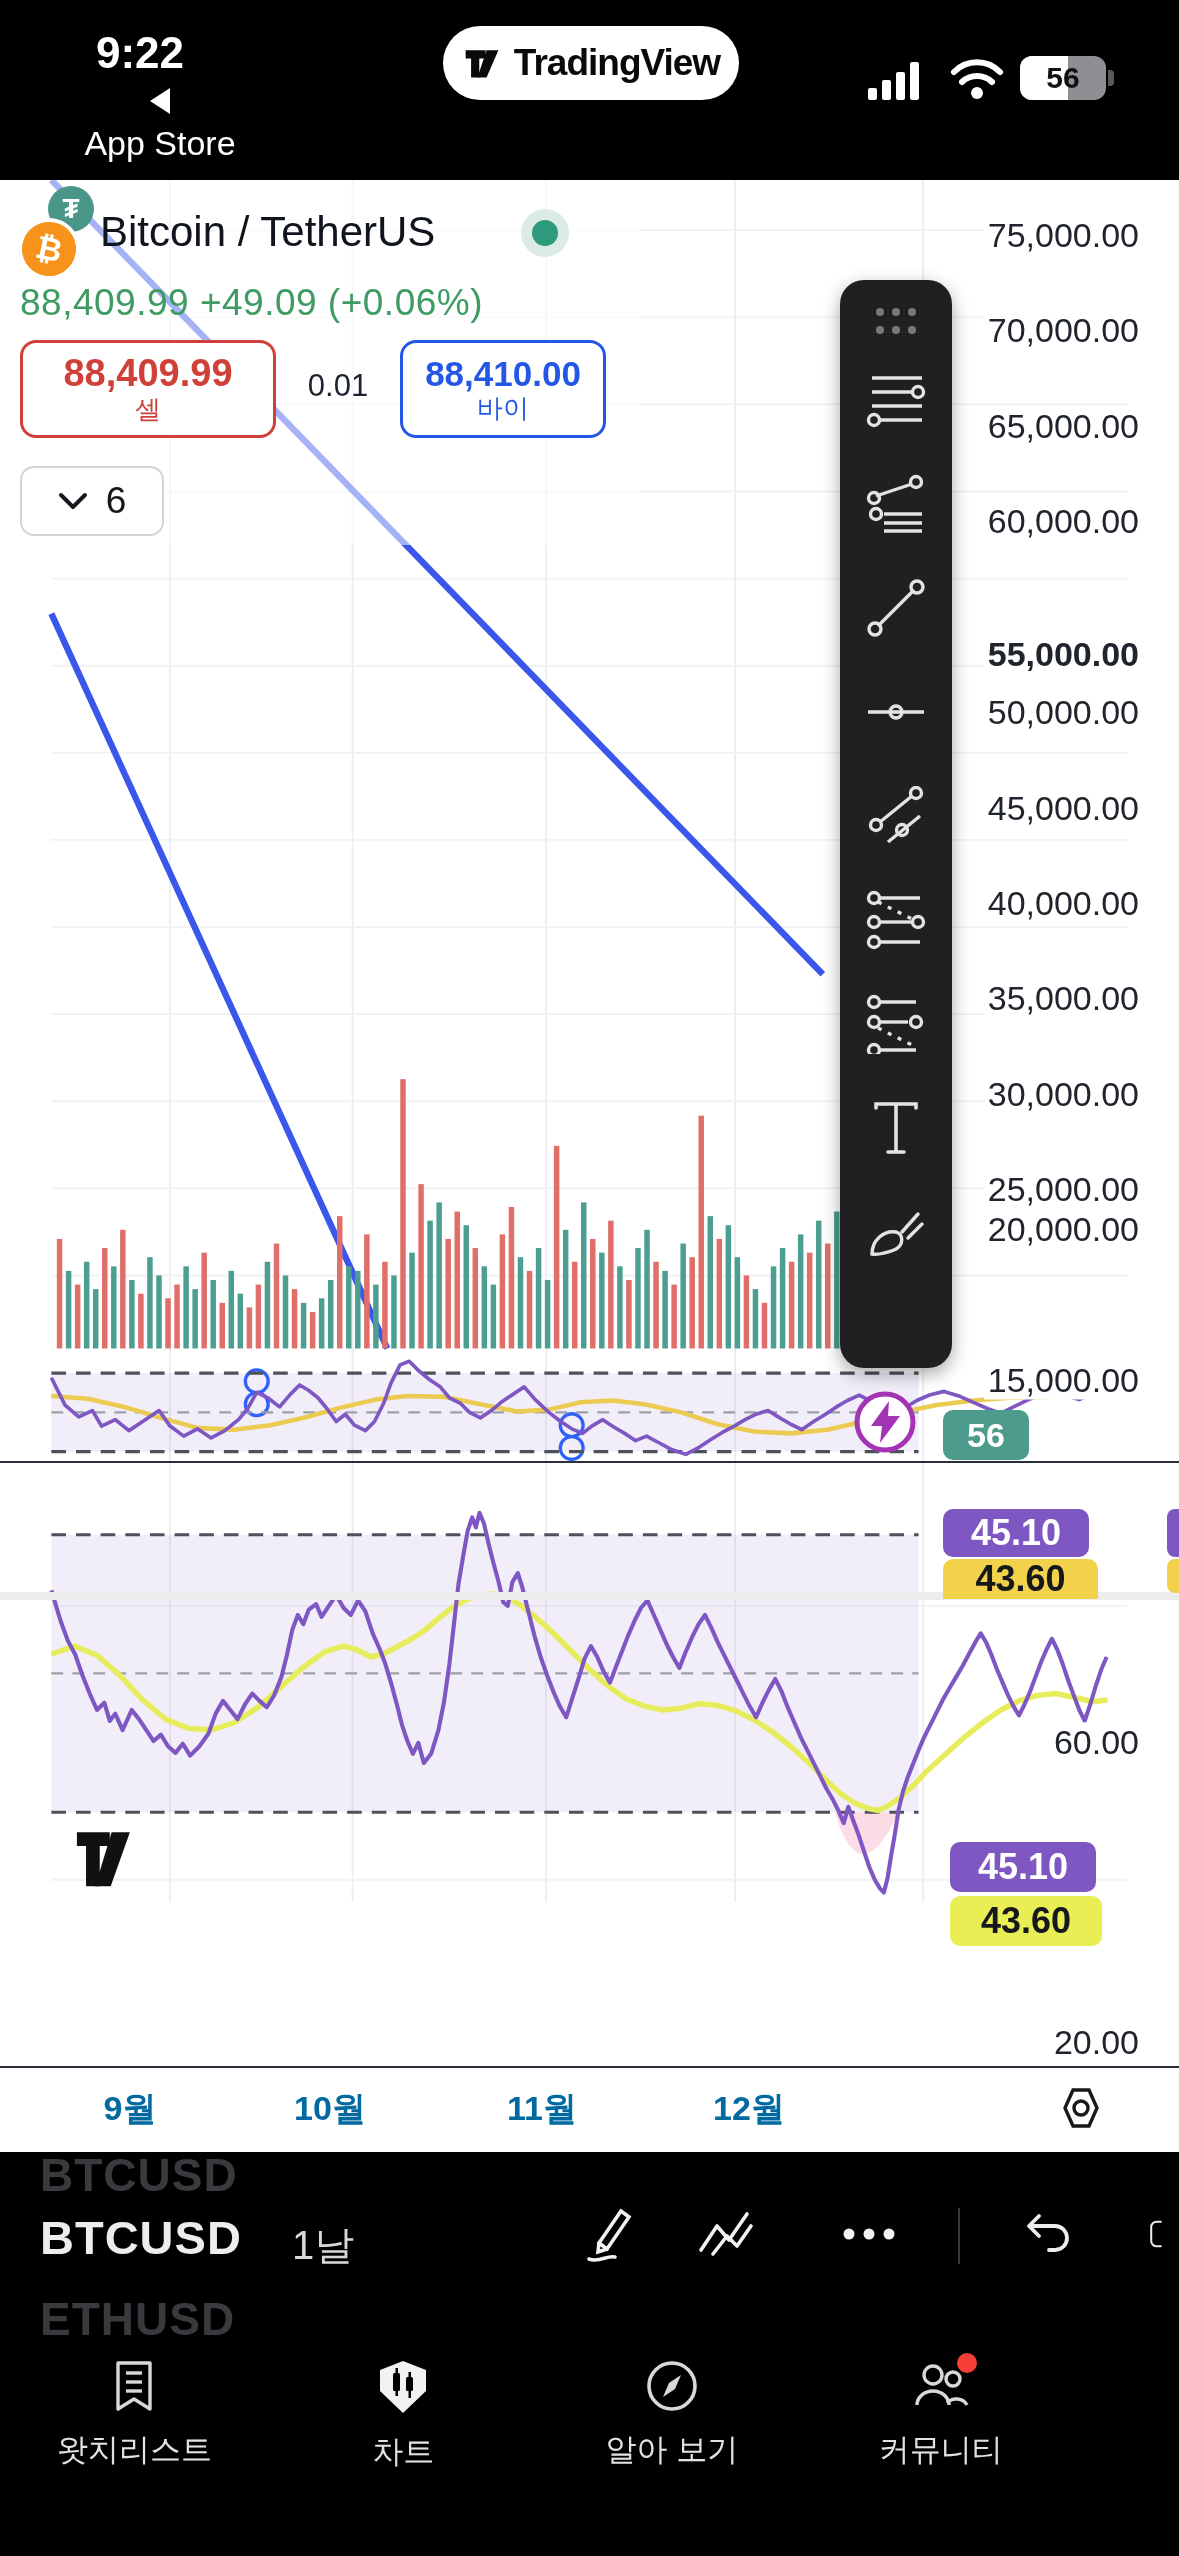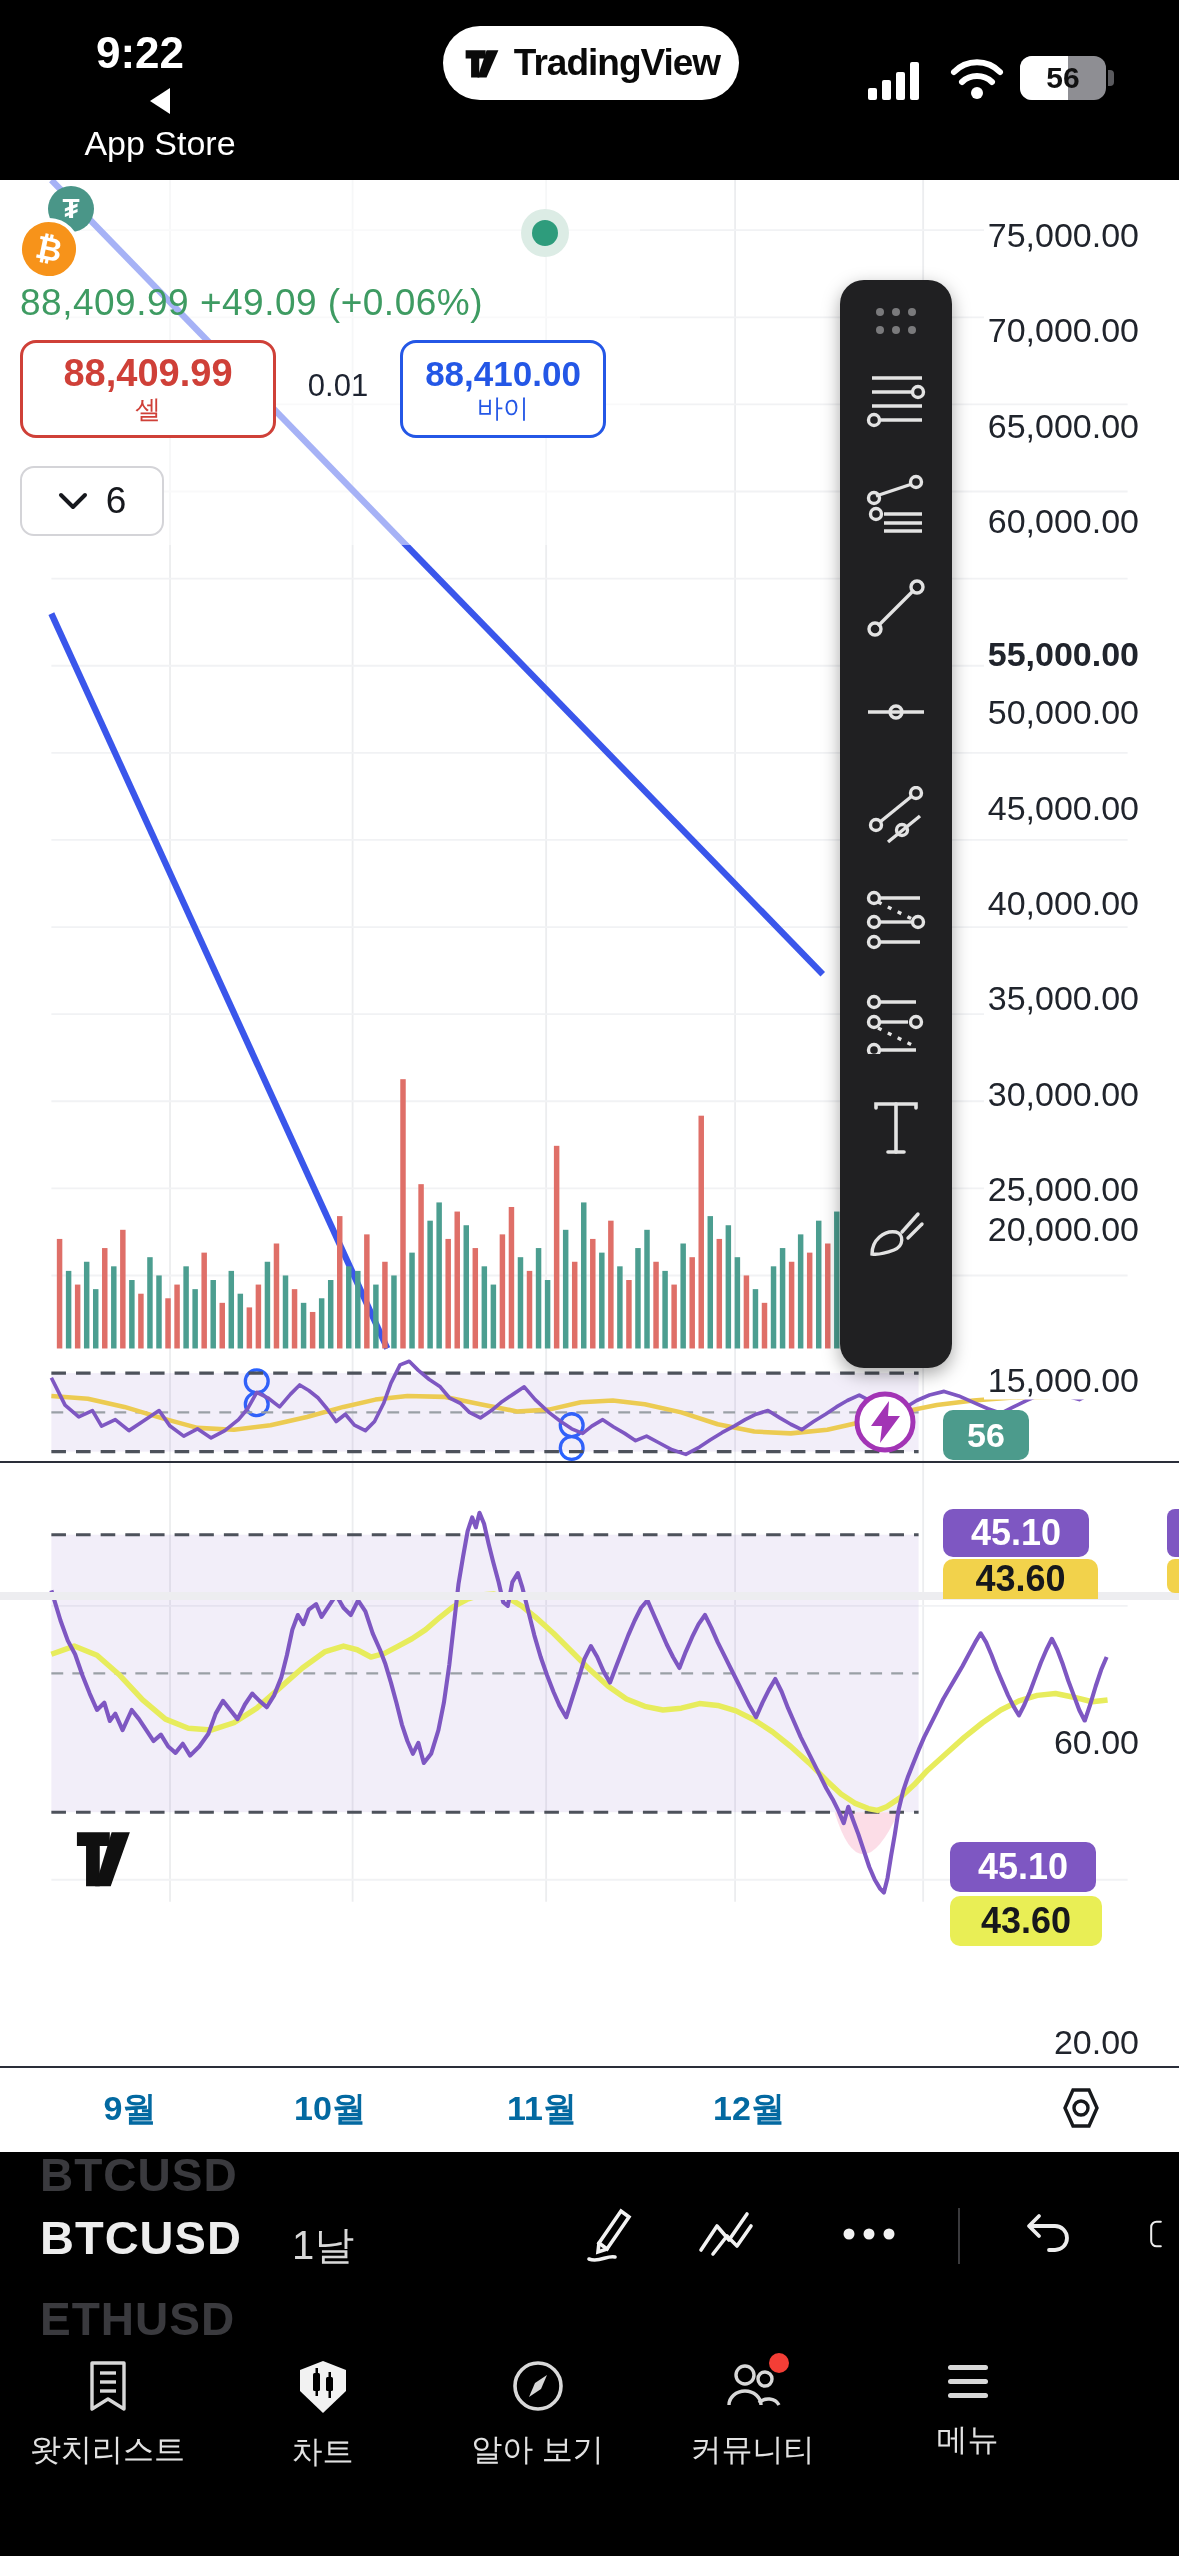--- a/index.html
+++ b/index.html
@@ -245,20 +245,21 @@
   </svg>
   <div class="abs battery">
     <span class="fill"></span>
     <span class="txt">56</span>
   </div>
   <div class="abs batnub" style="z-index:41;"></div>
 
   <div class="abs hdrveil"></div>
   <div class="abs coinTether">₮</div>
   <div class="abs coinBtc">₿</div>
+  <div class="abs symTitle">Bitcoin / TetherUS</div>
   <div class="abs liveHalo"></div>
   <div class="abs liveDot"></div>
   <div class="abs greenPrice">88,409.99 +49.09 (+0.06%)</div>
 
   <div class="abs sellBtn">
     <span class="p">88,409.99</span>
     <span class="l">셀</span>
   </div>
   <div class="abs spread">0.01</div>
   <div class="abs buyBtn">
@@ -489,22 +490,14 @@
     <div class="tab">
       <span class="reddot"></span>
       <svg width="56" height="54" viewBox="0 0 56 54" stroke="#d8d8d8" stroke-width="3.4" fill="none">
         <circle cx="20" cy="16" r="9"></circle>
           <path d="M4,46 a16,14 0 0 1 32,0"></path>
         <circle cx="40" cy="20" r="7"></circle>
           <path d="M34,44 a12,11 0 0 1 20,2"></path>
       </svg>
       <span class="lbl">커뮤니티</span>
     </div>
-    <div class="tab">
-      <svg width="52" height="44" viewBox="0 0 52 44" fill="#d8d8d8">
-        <rect x="6" y="6" width="40" height="5" rx="2.5"></rect>
-          <rect x="6" y="20" width="40" height="5" rx="2.5"></rect>
-          <rect x="6" y="34" width="40" height="5" rx="2.5"></rect>
-      </svg>
-      <span class="lbl">메뉴</span>
-    </div>
   </div>
 </div>
 
 </body></html>

